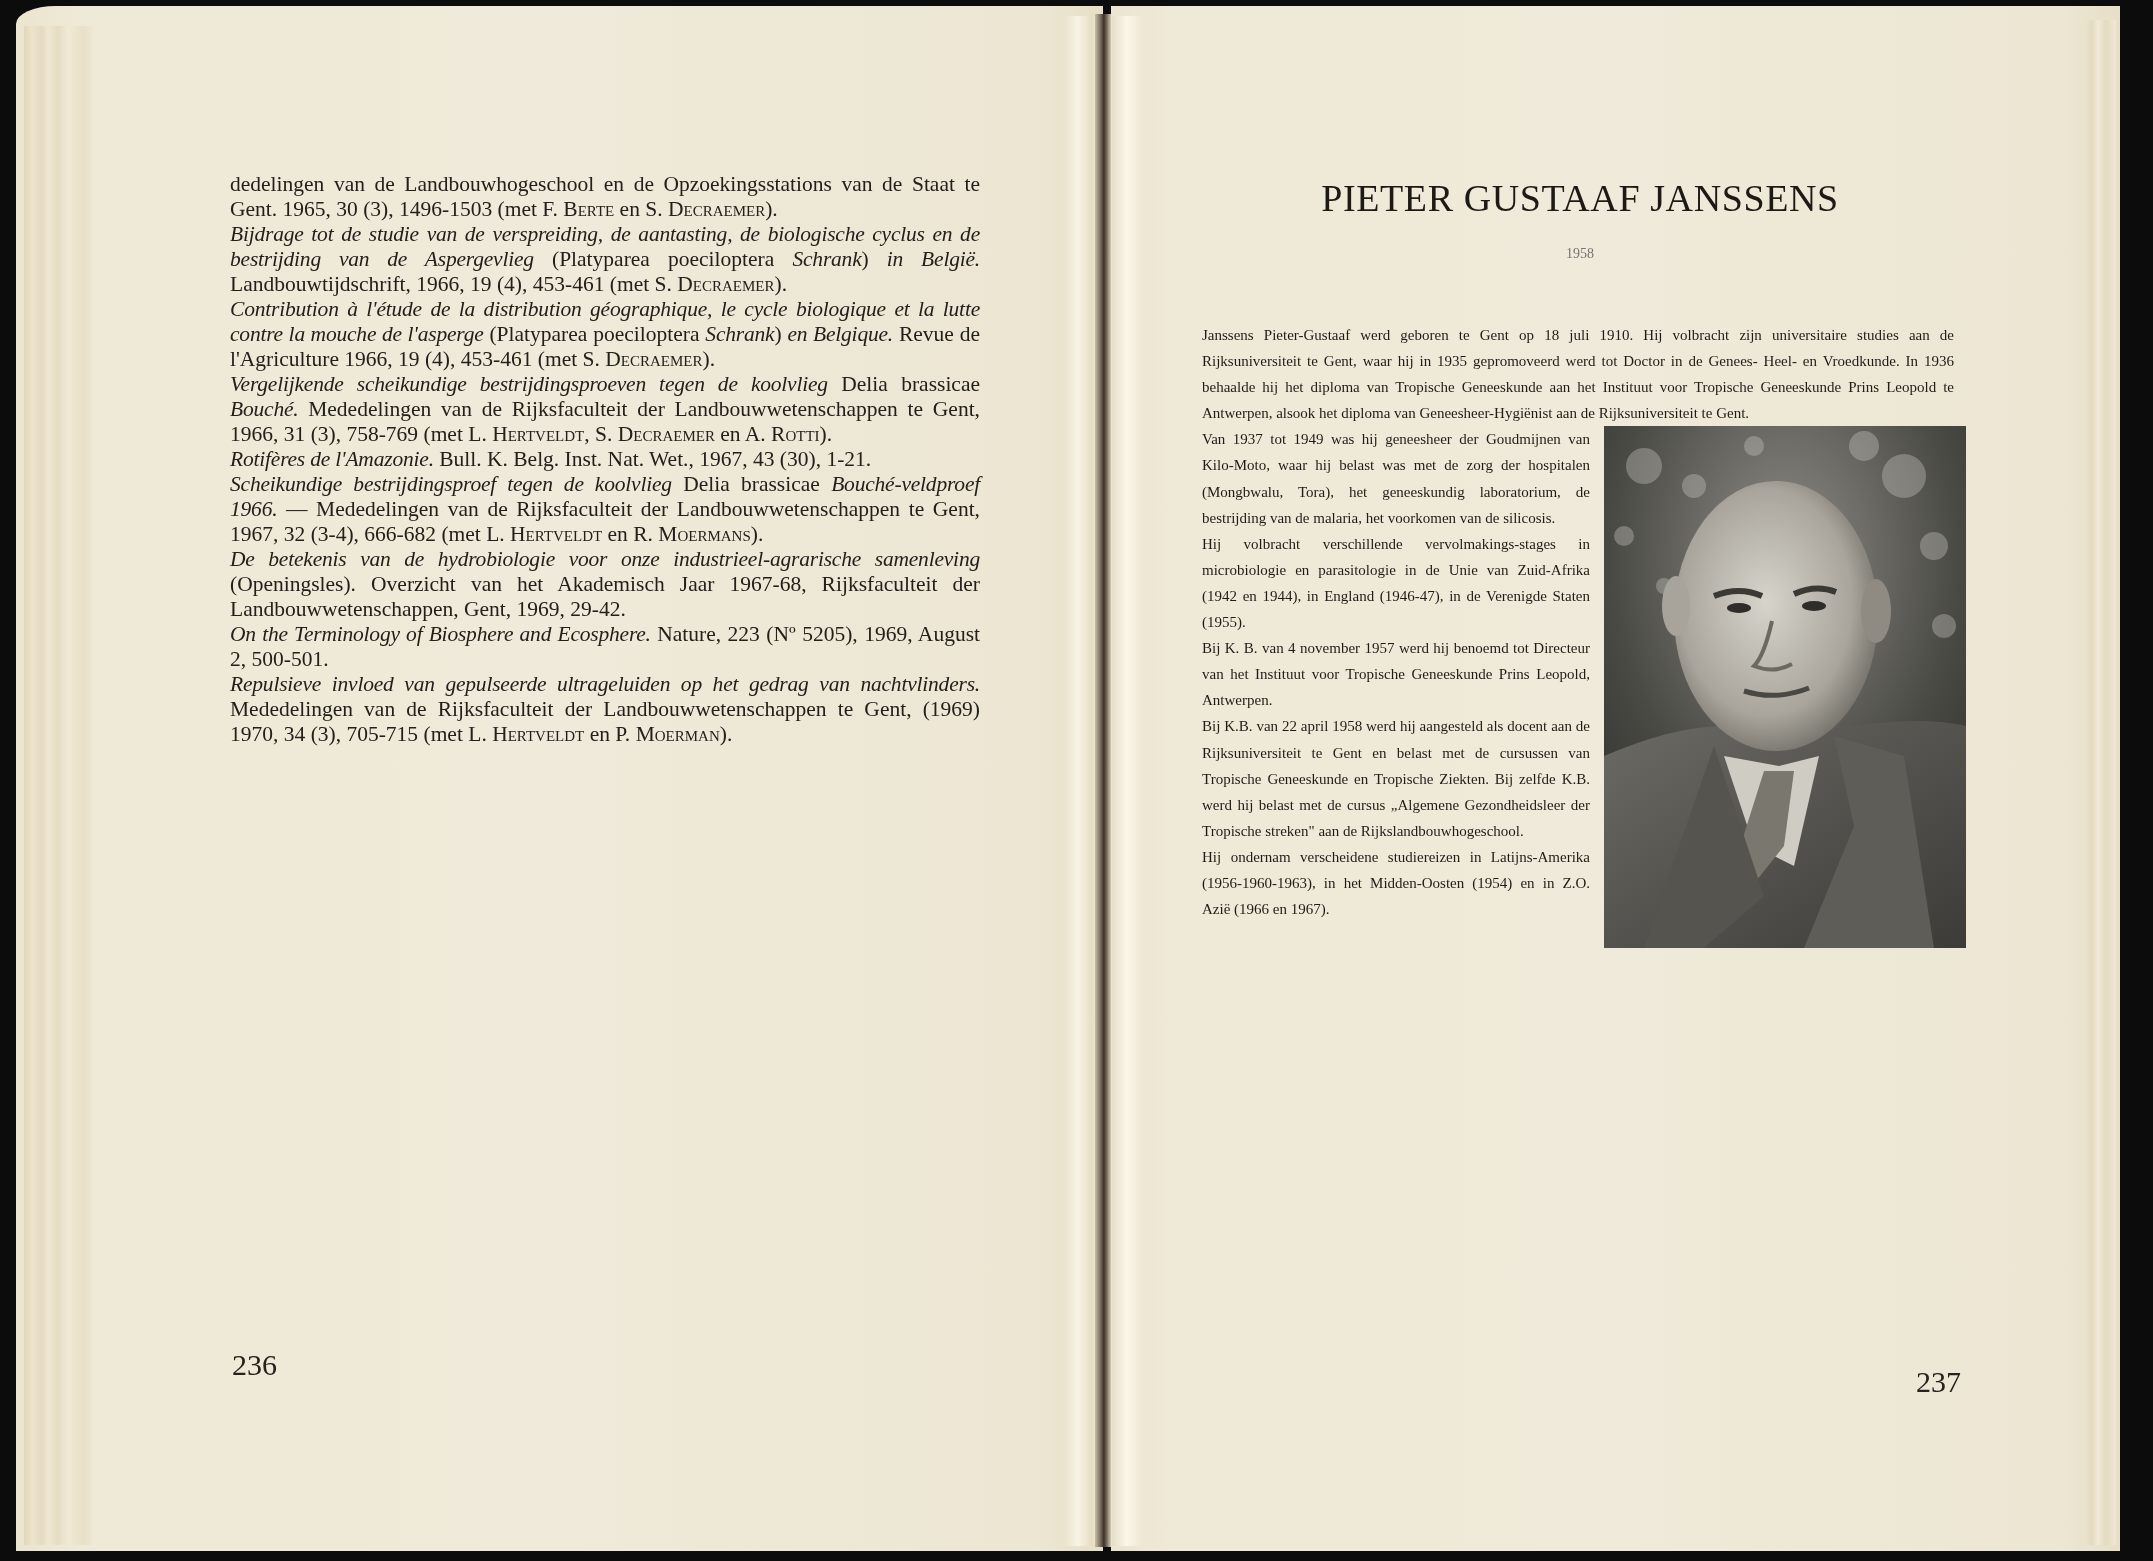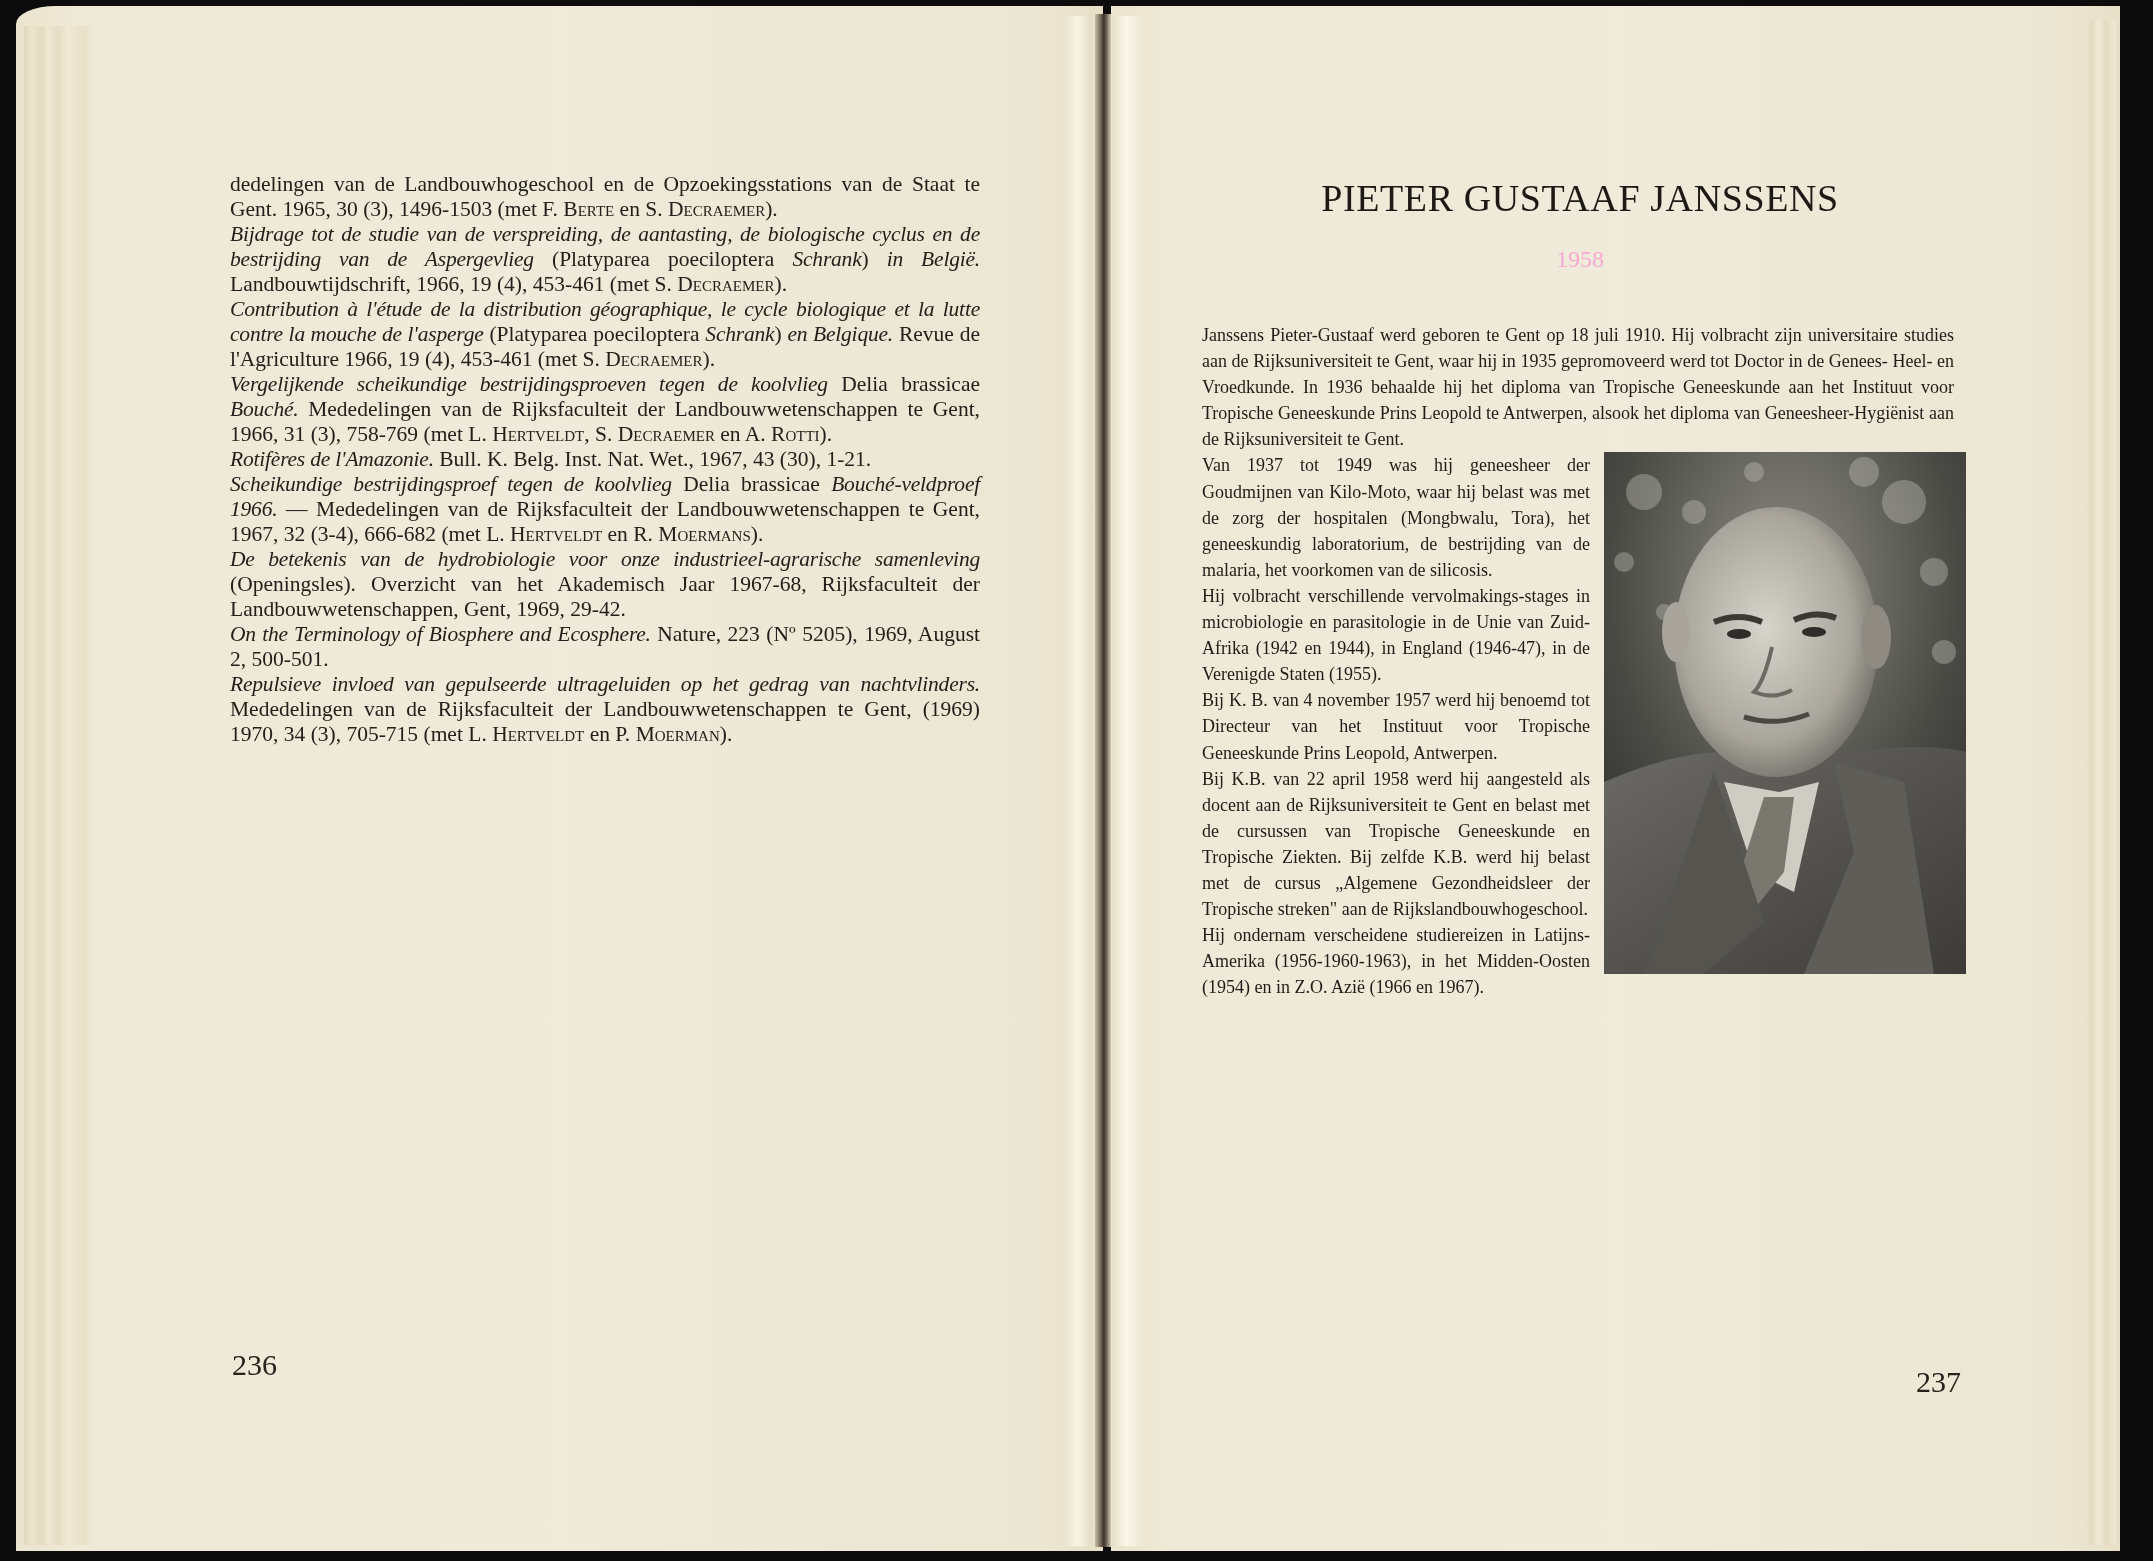--- a/index.html
+++ b/index.html
@@ -107,29 +107,29 @@
       font-size: 38px;
       letter-spacing: 0.6px;
       color: #1d1a15;
     }
     .year {
       position: absolute;
       left: 1190px;
       top: 246px;
       width: 780px;
       text-align: center;
-      font-size: 24px;
-      color: #f9a8d4;
+      font-size: 14px;
+      color: #737373;
     }
     .right-text {
       position: absolute;
       left: 1202px;
       top: 322px;
       width: 752px;
-      font-size: 18px;
+      font-size: 15px;
       line-height: 26.1px;
       text-align: justify;
       color: #1f1c17;
     }
     .right-text p { margin: 0; }
     .photo {
       float: right;
       width: 362px;
       height: 522px;
       margin: 0 -12px 4px 14px;

